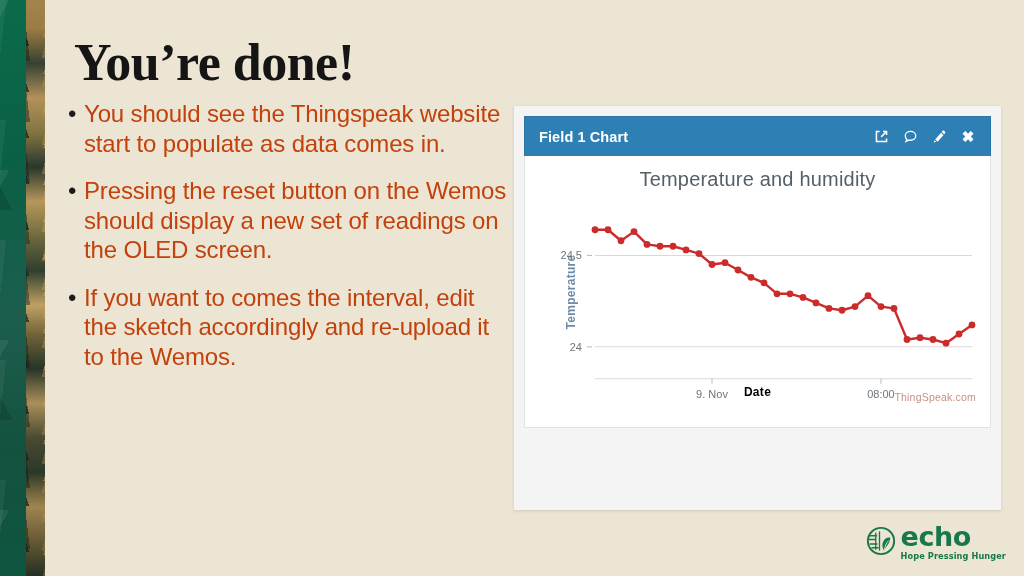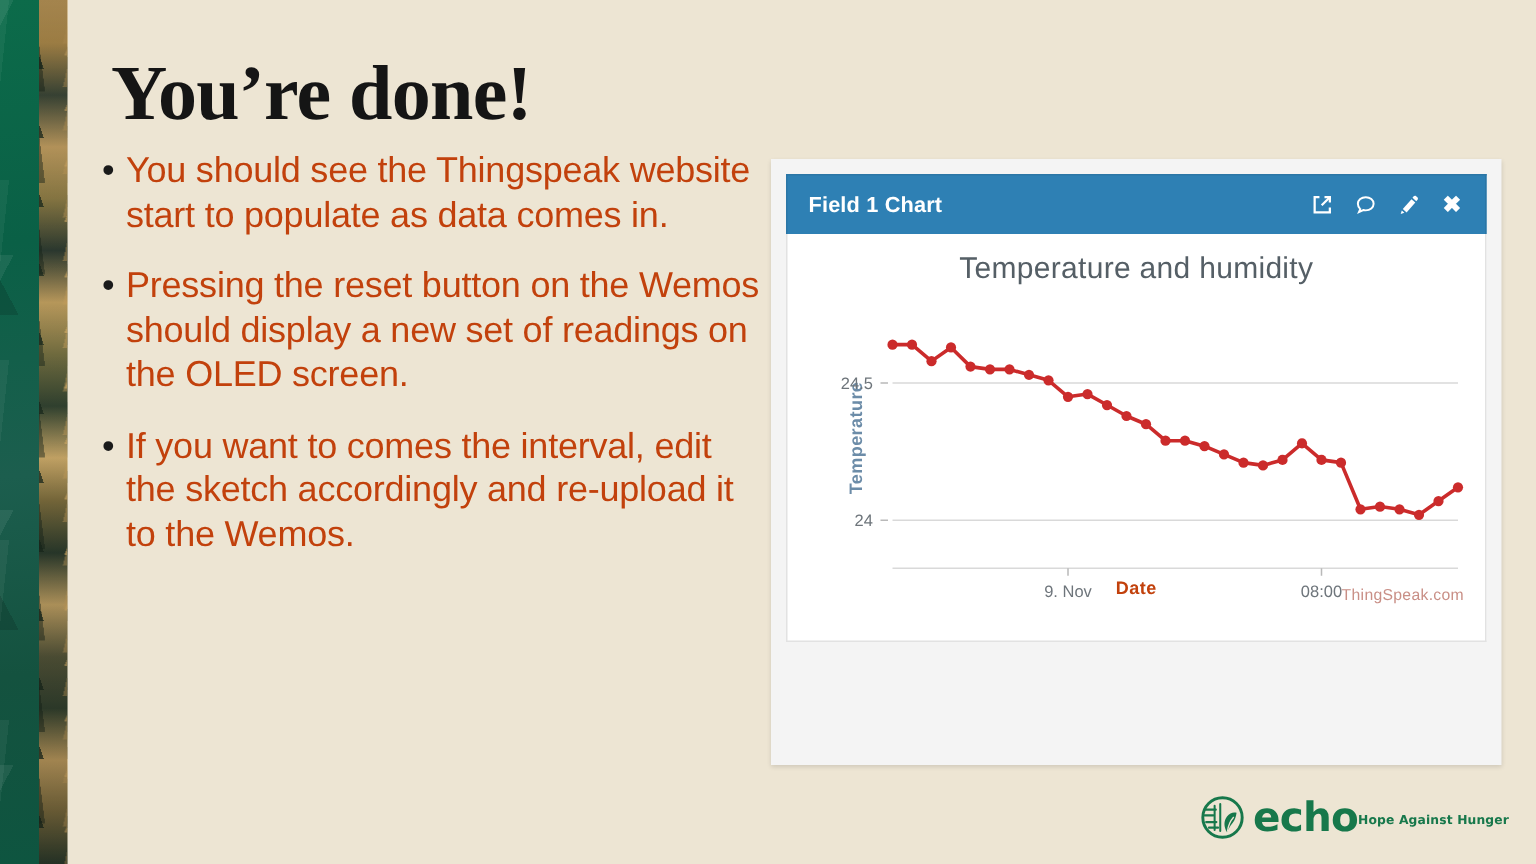--- a/index.html
+++ b/index.html
@@ -170,21 +170,21 @@
     color: #6C8CA8;
     white-space: nowrap;
     letter-spacing: .3px;
   }
   .x-axis-label {
     position: absolute;
     bottom: 28px; left: 0; right: 0;
     text-align: center;
     font-size: 12px;
     font-weight: bold;
-    color: #c2410c;
+    color: #000000;
     letter-spacing: .3px;
   }
   .watermark {
     position: absolute;
     right: 14px; bottom: 24px;
     font-size: 10.5px;
     color: #C98F86;
     letter-spacing: .2px;
   }
   .plot-svg {
@@ -202,23 +202,22 @@
   .echo-logo {
     position: absolute;
     right: 18px; bottom: 16px;
     display: flex;
     align-items: center;
     gap: 5px;
   }
   .echo-mark { width: 30px; height: 30px; }
   .echo-word {
     display: flex;
-    flex-direction: row;
+    flex-direction: column;
     line-height: 1;
-    align-items: center;
   }
   .echo-name {
     font-family: "DejaVu Sans", sans-serif;
     font-weight: 700;
     font-size: 27px;
     color: #17784B;
     letter-spacing: -0.5px;
   }
   .echo-tag {
     font-family: "DejaVu Sans", sans-serif;
@@ -343,15 +342,15 @@
 <div class="echo-logo">
   <svg class="echo-mark" viewBox="0 0 40 40">
     <circle cx="20" cy="20" r="17.5" fill="none" stroke="#17784B" stroke-width="2.6"></circle>
     <path d="M5 13h9M4 18h8M5.5 24h9M8 29h8" stroke="#17784B" stroke-width="2" stroke-linecap="round"></path>
     <path d="M13 9.5 13 31M18 8 18 32" stroke="#17784B" stroke-width="1.8" stroke-linecap="round"></path>
     <path d="M24 33c-3-5-3-10 0-14 2.5-3.4 6-4 8.5-3.2-.5 3-1.2 6.6-3.7 9.4C26.8 27.6 25.4 30.3 24 33z" fill="#17784B"></path>
     <path d="M24.4 32.6c.6-5.3 2.6-9.8 5.6-13.1" stroke="#EDE5D3" stroke-width="1.2" fill="none"></path>
   </svg>
   <div class="echo-word">
     <span class="echo-name">echo</span>
-    <span class="echo-tag">Hope Against Hunger</span>
+    <span class="echo-tag">Hope Pressing Hunger</span>
   </div>
 </div>
 
 </body></html>

